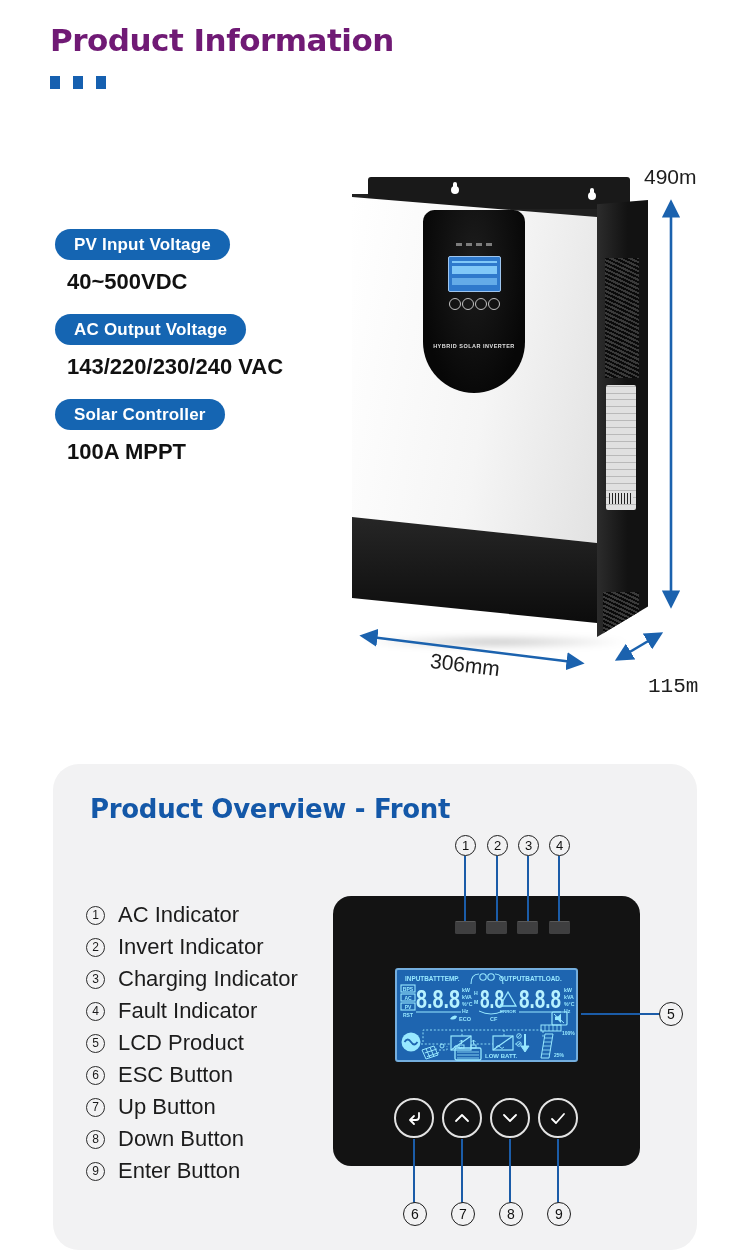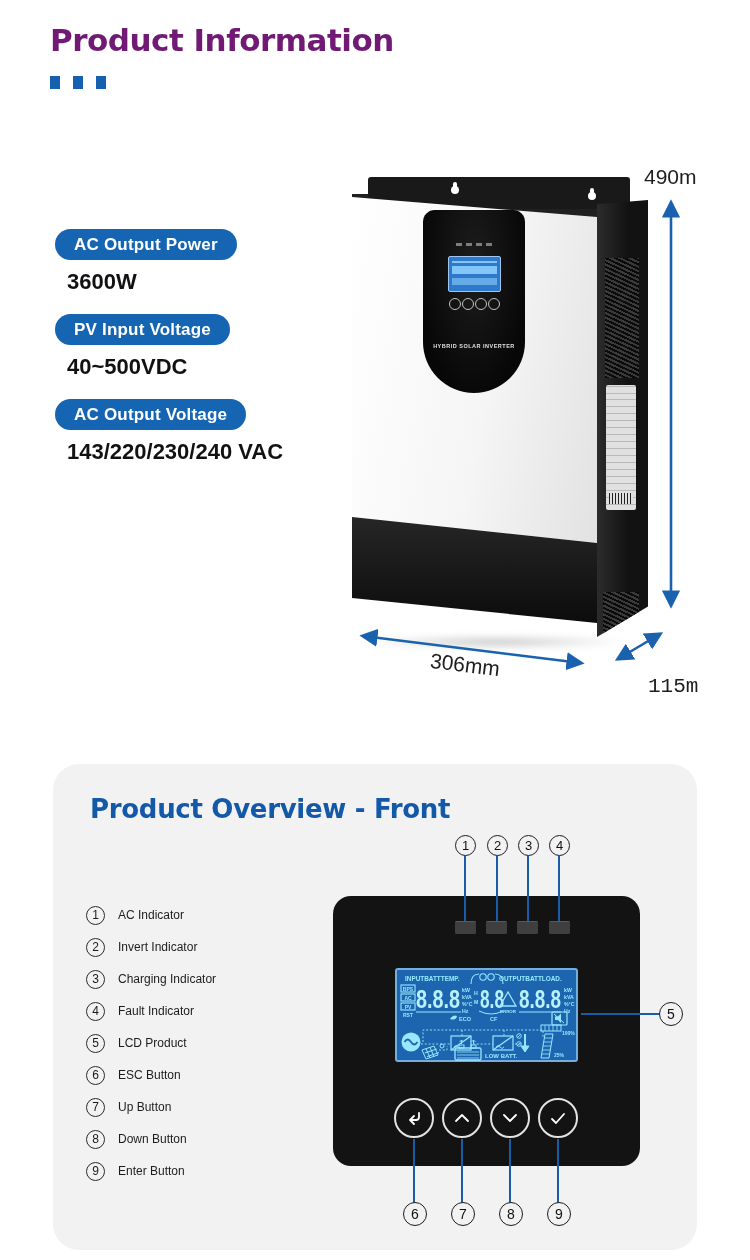--- a/index.html
+++ b/index.html
@@ -63,21 +63,21 @@
 
   
   .card{left:53px;top:764px;width:644px;height:486px;background:#f2f2f3;border-radius:26px;}
   .card-title{left:90px;top:794px;font-size:26px;font-weight:800;letter-spacing:-.3px;
               font-family:"DejaVu Sans",sans-serif;color:#1458a8;}
   .legend{left:86px;top:899px;}
   .legend-row{display:flex;align-items:center;height:32px;}
   .num-circle{width:19px;height:19px;border:1.5px solid #2b2b2b;border-radius:50%;
               display:flex;align-items:center;justify-content:center;
               font-size:12px;color:#1a1a1a;box-sizing:border-box;background:transparent;flex:none;}
-  .legend-label{margin-left:13px;font-size:12px;color:#1c1c1c;}
+  .legend-label{margin-left:13px;font-size:22px;color:#1c1c1c;}
 
   .panel{left:333px;top:896px;width:307px;height:270px;background:#131313;border-radius:18px;}
   .led{position:absolute;top:25px;width:21px;height:13px;background:#3f3f40;border-radius:1.5px;
        border-top:1px solid #585858;box-sizing:border-box;}
   .lcd-svg{position:absolute;left:62px;top:72px;}
   .panel-btn{position:absolute;top:202px;width:40px;height:40px;border:2px solid #e3e3e3;
              border-radius:50%;box-sizing:border-box;display:flex;align-items:center;justify-content:center;}
   .panel-btn svg{position:static;}
 
   .lead{background:#1b5ca8;position:absolute;}
@@ -94,30 +94,30 @@
 
 <div class="abs page-title">Product Information</div>
 <div class="abs sq-row">
   <div class="sq"></div>
   <div class="sq"></div>
   <div class="sq"></div>
 </div>
 
 <div class="abs specs">
   <div class="spec-group">
-    <span class="spec-badge">AC Output Power</span>
-    <div class="spec-value">3600W</div>
-  </div>
-  <div class="spec-group">
     <span class="spec-badge">PV Input Voltage</span>
     <div class="spec-value">40~500VDC</div>
   </div>
   <div class="spec-group">
     <span class="spec-badge">AC Output Voltage</span>
     <div class="spec-value">143/220/230/240 VAC</div>
+  </div>
+  <div class="spec-group">
+    <span class="spec-badge">Solar Controller</span>
+    <div class="spec-value">100A MPPT</div>
   </div>
 </div>
 
 <div class="abs inv">
   <div class="inv-shadow"></div>
   <div class="topstrip"></div>
   <div class="bracket"></div>
   <div class="keyhole" style="left:106px;top:16px;"></div>
   <div class="keyhole" style="left:243px;top:22px;"></div>
   <div class="side">

